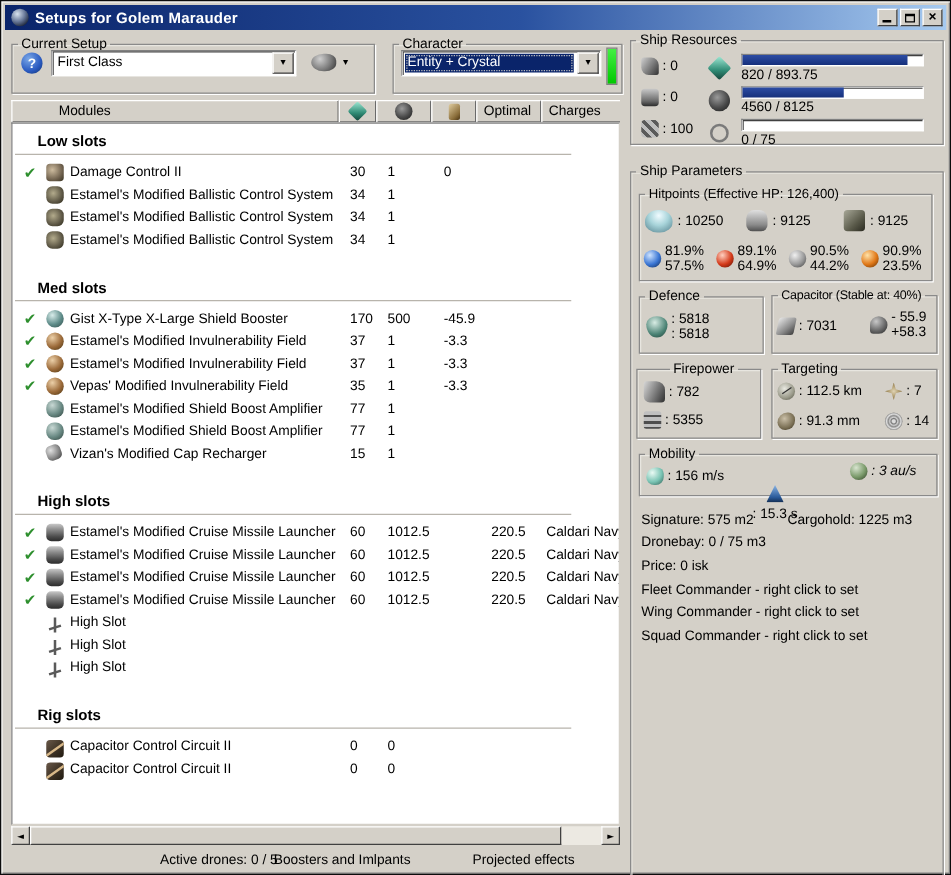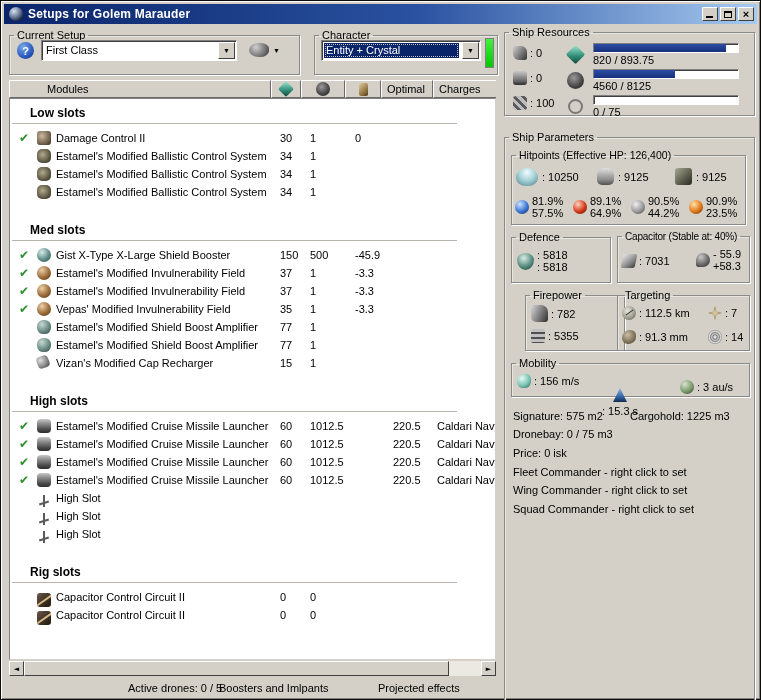--- a/index.html
+++ b/index.html
@@ -253,21 +253,21 @@
   </div>
     </div>
 
     <div class="mod-section">
       <div class="sec-title">Med slots</div>
       <div class="sec-rows">
     <div class="mod-row">
       <span class="cell c-check">✔</span>
       <span class="cell c-icon icon icon-shield-booster"></span>
       <span class="cell c-name">Gist X-Type X-Large Shield Booster</span>
-      <span class="cell c-cpu">150</span>
+      <span class="cell c-cpu">170</span>
       <span class="cell c-pg">500</span>
       <span class="cell c-cap">-45.9</span>
       <span class="cell c-opt"></span>
       <span class="cell c-chg"></span>
     </div>
 
     <div class="mod-row">
       <span class="cell c-check">✔</span>
       <span class="cell c-icon icon icon-invuln-field"></span>
       <span class="cell c-name">Estamel's Modified Invulnerability Field</span>
@@ -571,21 +571,21 @@
         </div>
       <div class="res-group" style="left:78px;top:6px;">
           <span class="icon icon-capdelta"></span>
         <span class="stack">
             <span>- 55.9</span>
             <span>+58.3</span>
           </span>
         </div>
     </fieldset>
 
-    <fieldset style="left:20px;top:146px;width:100px;height:62px;">
+    <fieldset style="left:4px;top:146px;width:100px;height:62px;text-align:center;">
       <legend>Firepower</legend>
       <div class="res-group" style="left:5px;top:4px;">
           <span class="icon med-icon icon-fp-turret"></span>
           <span>: 782</span>
         </div>
       <div class="res-group" style="left:5px;top:28px;">
           <span class="icon icon-fp-missiles"></span>
           <span>: 5355</span>
         </div>
     </fieldset>
@@ -613,21 +613,21 @@
     <fieldset style="left:6px;top:214px;width:239px;height:40px;">
       <legend>Mobility</legend>
       <div class="res-group" style="left:5px;top:5px;">
           <span class="icon icon-speed"></span>
           <span>: 156 m/s</span>
         </div>
       <div class="res-group" style="left:90px;top:19px;flex-direction:column;">
           <span class="icon icon-align"></span>
           <span>: 15.3 s</span>
         </div>
-      <div class="res-group" style="left:168px;top:11px;">
+      <div class="res-group" style="left:168px;top:1px;font-style:italic;">
           <span class="icon icon-warp"></span>
           <span>: 3 au/s</span>
         </div>
     </fieldset>
 
     <div class="info-line" style="left:8px;top:267px;">Signature: 575 m2</div>
     <div class="info-line" style="left:125px;top:267px;">Cargohold: 1225 m3</div>
     <div class="info-line" style="left:8px;top:285px;">Dronebay: 0 / 75 m3</div>
     <div class="info-line" style="left:8px;top:304px;">Price: 0 isk</div>
     <div class="info-line" style="left:8px;top:323px;">Fleet Commander - right click to set</div>

